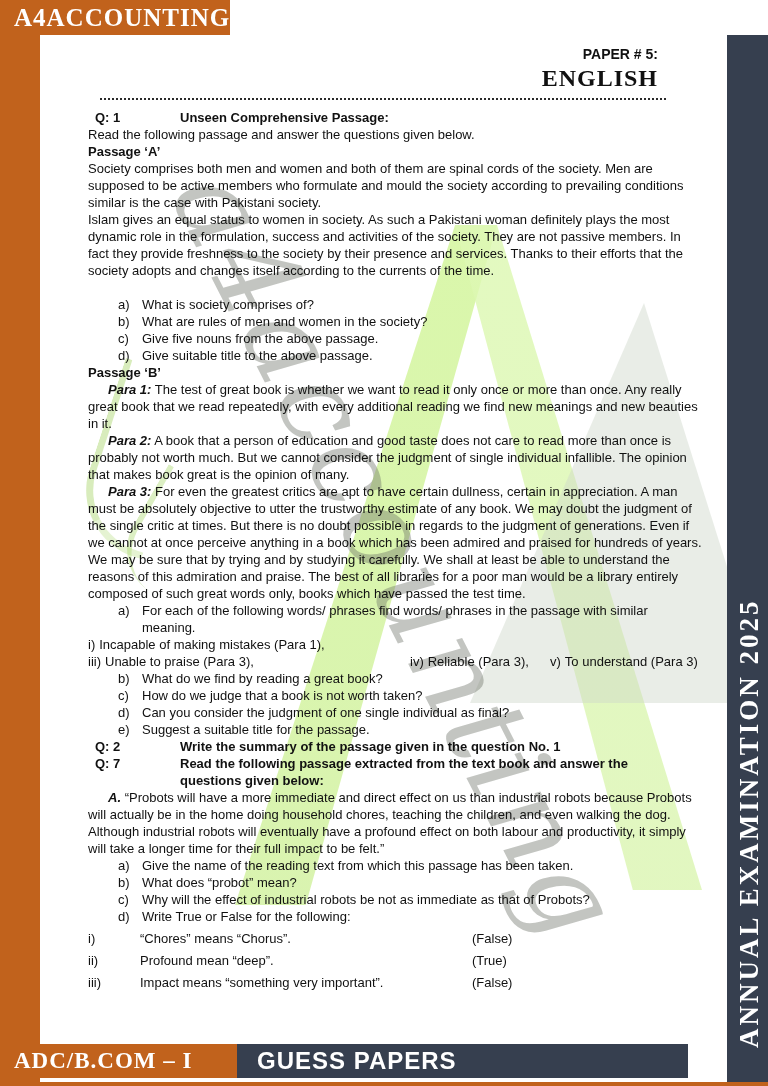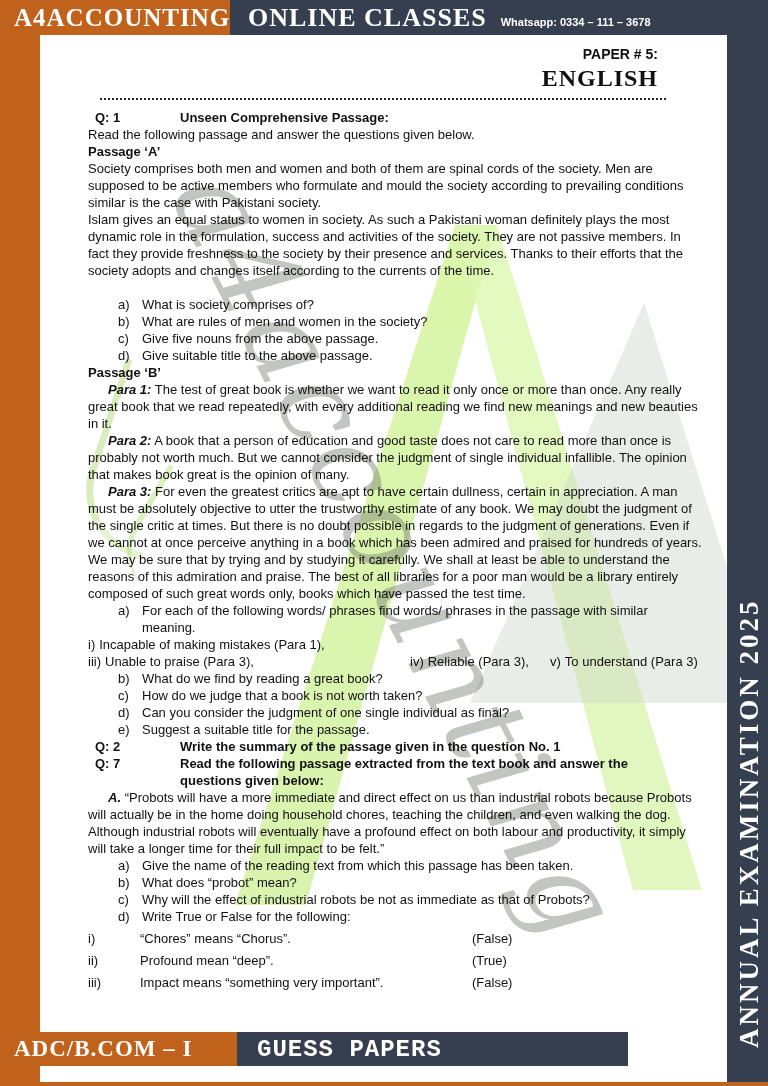--- a/index.html
+++ b/index.html
@@ -18,28 +18,28 @@
   .topbar-title { font-family:"Liberation Serif", serif; font-weight:bold; font-size:26px; letter-spacing:1px; }
   .topbar-whatsapp { font-size:11px; font-weight:bold; margin-left:14px; margin-top:8px; }
 
   .left-rail  { position:absolute; top:35px; left:0; width:40px; bottom:0; background:#c1621c; z-index:1; }
   .right-rail { position:absolute; top:35px; right:0; width:41px; bottom:0; background:#363f4f; z-index:1; }
   .vertical-label {
     position:absolute; left:734px; top:1048px; transform:rotate(-90deg); transform-origin:0 0;
     white-space:nowrap; color:#fff; font-family:"Liberation Serif", serif; font-weight:bold;
     font-size:27px; letter-spacing:3px; z-index:3;
   }
-  .bottombar { position:absolute; left:0; bottom:20px; width:628px; height:34px; display:flex; z-index:5; }
+  .bottombar { position:absolute; left:0; bottom:8px; width:688px; height:34px; display:flex; z-index:5; }
   .bottombar-left {
     width:237px; background:#c1621c; color:#fff; display:flex; align-items:center; padding-left:14px; box-sizing:border-box;
     font-family:"Liberation Serif", serif; font-weight:bold; font-size:23px; letter-spacing:1px;
   }
   .bottombar-right {
     flex:1; background:#363f4f; color:#fff; display:flex; align-items:center; padding-left:20px; box-sizing:border-box;
-    font-family:Liberation Mono, monospace; font-weight:bold; font-size:24px; letter-spacing:1px;
+    font-family:Liberation Sans, sans-serif; font-weight:bold; font-size:24px; letter-spacing:1px;
   }
   .bottom-line { position:absolute; bottom:0; left:0; width:768px; height:4px; background:#c1621c; z-index:7; }
 
   
   .page { position:absolute; left:40px; top:35px; width:687px; height:1013px; background:#fff; overflow:hidden; z-index:2; }
 
   
   .wm { position:absolute; inset:0; z-index:0; pointer-events:none; }
   .wm-leg-l {
     position:absolute; left:195px; top:190px; width:262px; height:680px;
@@ -96,24 +96,20 @@
   .tf-row { display:flex; margin-top:5px; }
   .tf-l { width:52px; flex:none; }
   .tf-t { width:332px; flex:none; }
   .tf-a { flex:none; }
 </style>
 </head>
 <body>
 
 <div class="topbar">
   <div class="topbar-brand">A4ACCOUNTING</div>
-  <div class="topbar-right">
-    <span class="topbar-title">ONLINE CLASSES</span>
-    <span class="topbar-whatsapp">Whatsapp: 0334 – 111 – 3678</span>
-  </div>
 </div>
 
 <div class="left-rail"></div>
 <div class="right-rail"></div>
 <div class="vertical-label">ANNUAL EXAMINATION 2025</div>
 <div class="bottombar">
   <div class="bottombar-left">ADC/B.COM – I</div>
   <div class="bottombar-right">GUESS PAPERS</div>
 </div>
 <div class="bottom-line"></div>

